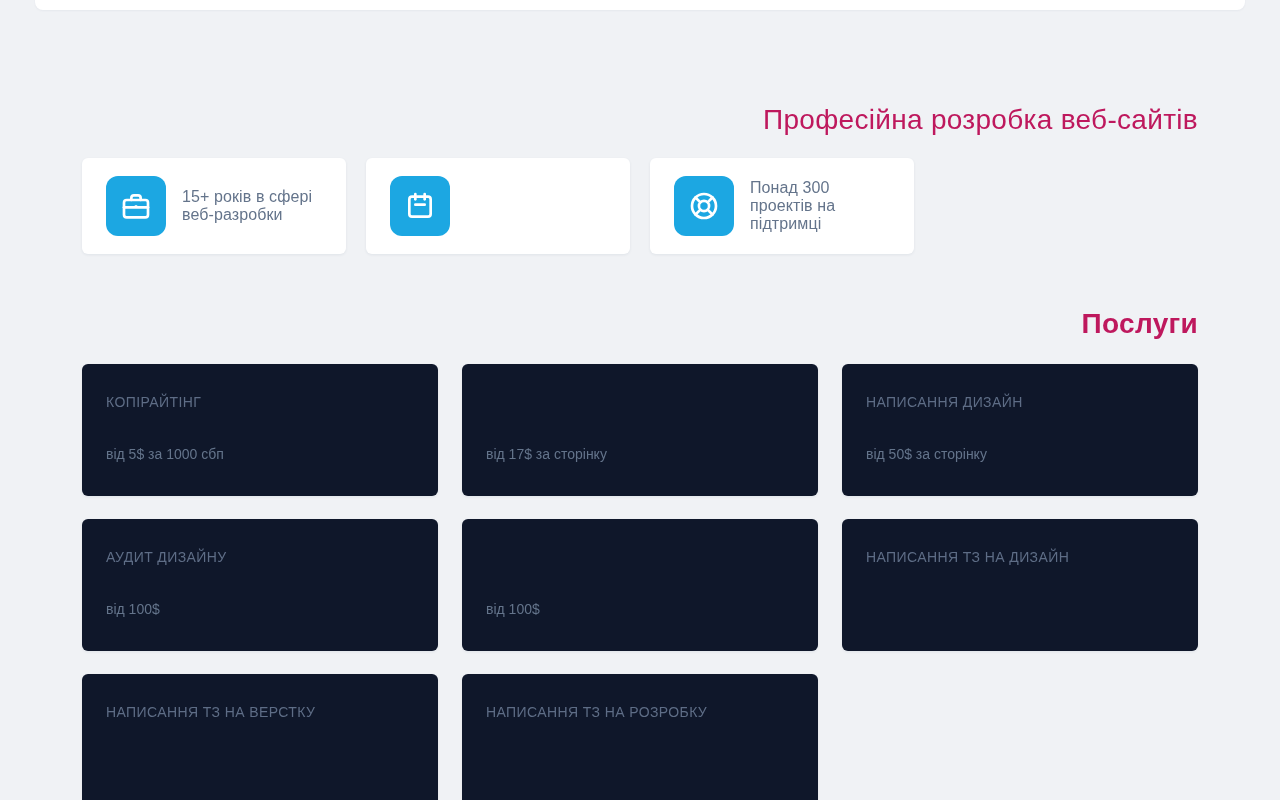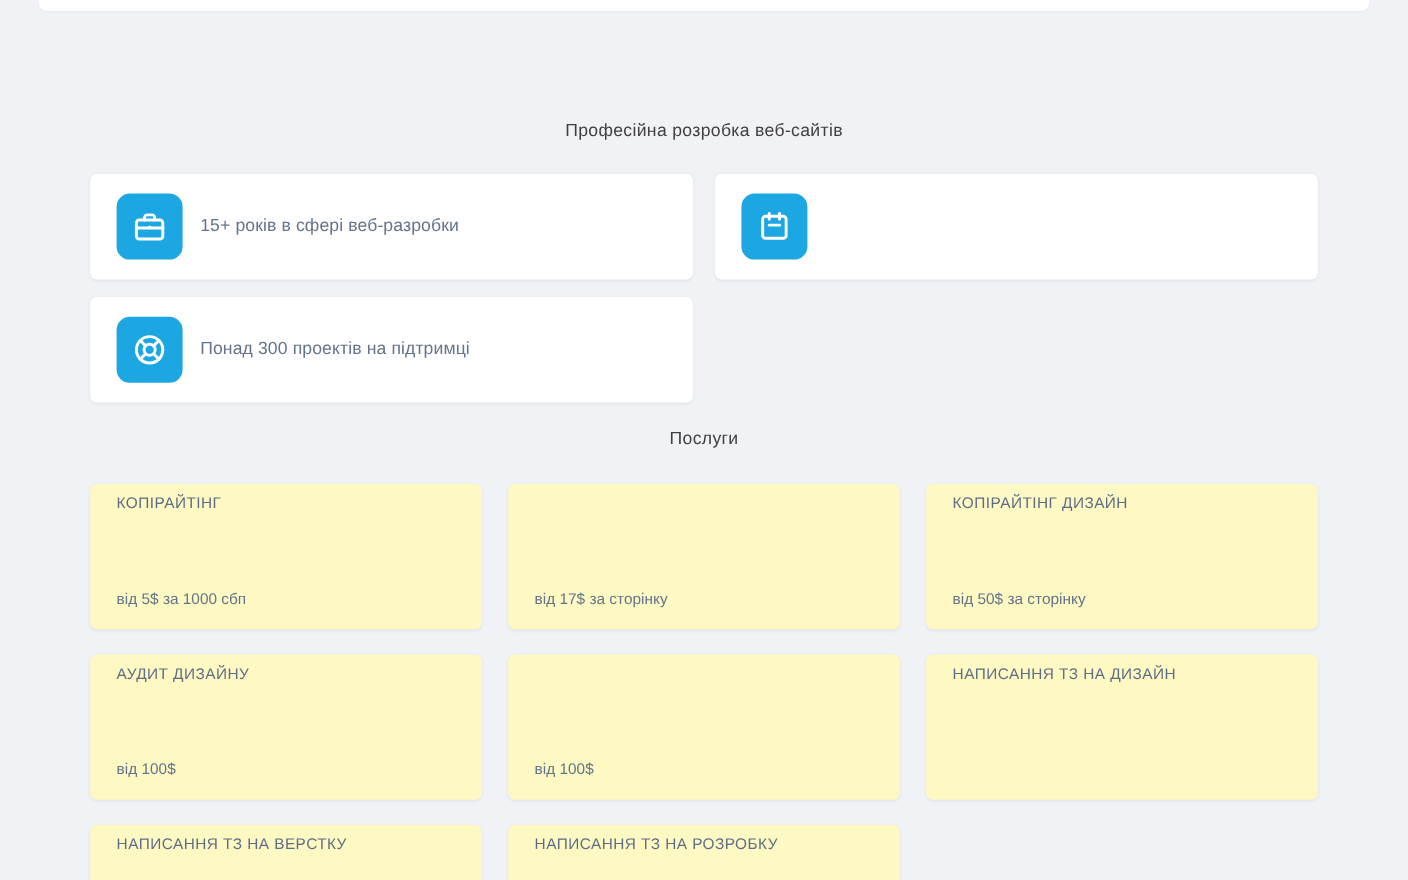--- a/index.html
+++ b/index.html
@@ -12,31 +12,31 @@
   .header-remnant {
     position:absolute;
     top:-12px; left:35px;
     width:1210px; height:22px;
     background:#ffffff;
     border-radius:8px;
     box-shadow:0 1px 2px rgba(44,62,90,0.05);
   }
   .container { width:1116px; margin:0 auto; padding-top:106px; }
   .section-title {
-    font-size:16px;
+    font-size:28px;
     font-weight:400;
     line-height:28px;
-    color:#404040;
-    text-align:center;
+    color:#be185d;
+    text-align:right;
     letter-spacing:0.3px;
   }
   .features {
     margin-top:24px;
     display:grid;
-    grid-template-columns:1fr 1fr;
+    grid-template-columns:1fr 1fr 1fr 1fr;
     column-gap:20px;
     row-gap:16px;
   }
   .feature-card {
     background:#ffffff;
     border-radius:6px;
     height:96px;
     display:flex;
     align-items:center;
     padding:0 24px;
@@ -45,45 +45,45 @@
   .icon-box {
     width:60px; height:60px;
     border-radius:12px;
     background:#1ca7e2;
     display:flex; align-items:center; justify-content:center;
     flex:none;
     margin-right:16px;
   }
   .icon-box svg { width:32px; height:32px; display:block; }
   .feature-text { font-size:16px; color:#64748b; letter-spacing:0.1px; }
-  .services-heading { margin-top:20px; }
+  .services-heading { margin-top:56px;font-weight:bold; }
   .services {
     margin-top:26px;
     display:grid;
     grid-template-columns:1fr 1fr 1fr;
     column-gap:24px;
     row-gap:23px;
   }
   .service-card {
-    background:#fef9c3;
+    background:#0f172a;
     border-radius:6px;
     height:132px;
     position:relative;
-    padding:9px 24px;
+    padding:30px 24px;
     box-shadow:0 1px 3px rgba(44,62,90,0.08);
   }
   .service-title {
     font-size:14px;
     line-height:17px;
     color:#5e6d86;
     letter-spacing:0.4px;
   }
   .service-price {
     position:absolute;
-    left:24px; bottom:20px;
+    left:24px; bottom:34px;
     font-size:14px;
     color:#64748b;
   }
 </style>
 </head>
 <body>
 
 <div>
 
   <div class="header-remnant"></div>
@@ -141,21 +141,21 @@
       <div class="service-card">
         <div class="service-title">КОПІРАЙТІНГ</div>
         <div class="service-price">від 5$ за 1000 сбп</div>
       </div>
 
       <div class="service-card">
         <div class="service-price">від 17$ за сторінку</div>
       </div>
 
       <div class="service-card">
-        <div class="service-title">КОПІРАЙТІНГ ДИЗАЙН</div>
+        <div class="service-title">НАПИСАННЯ ДИЗАЙН</div>
         <div class="service-price">від 50$ за сторінку</div>
       </div>
 
 
       <div class="service-card">
         <div class="service-title">АУДИТ ДИЗАЙНУ</div>
         <div class="service-price">від 100$</div>
       </div>
 
       <div class="service-card">

